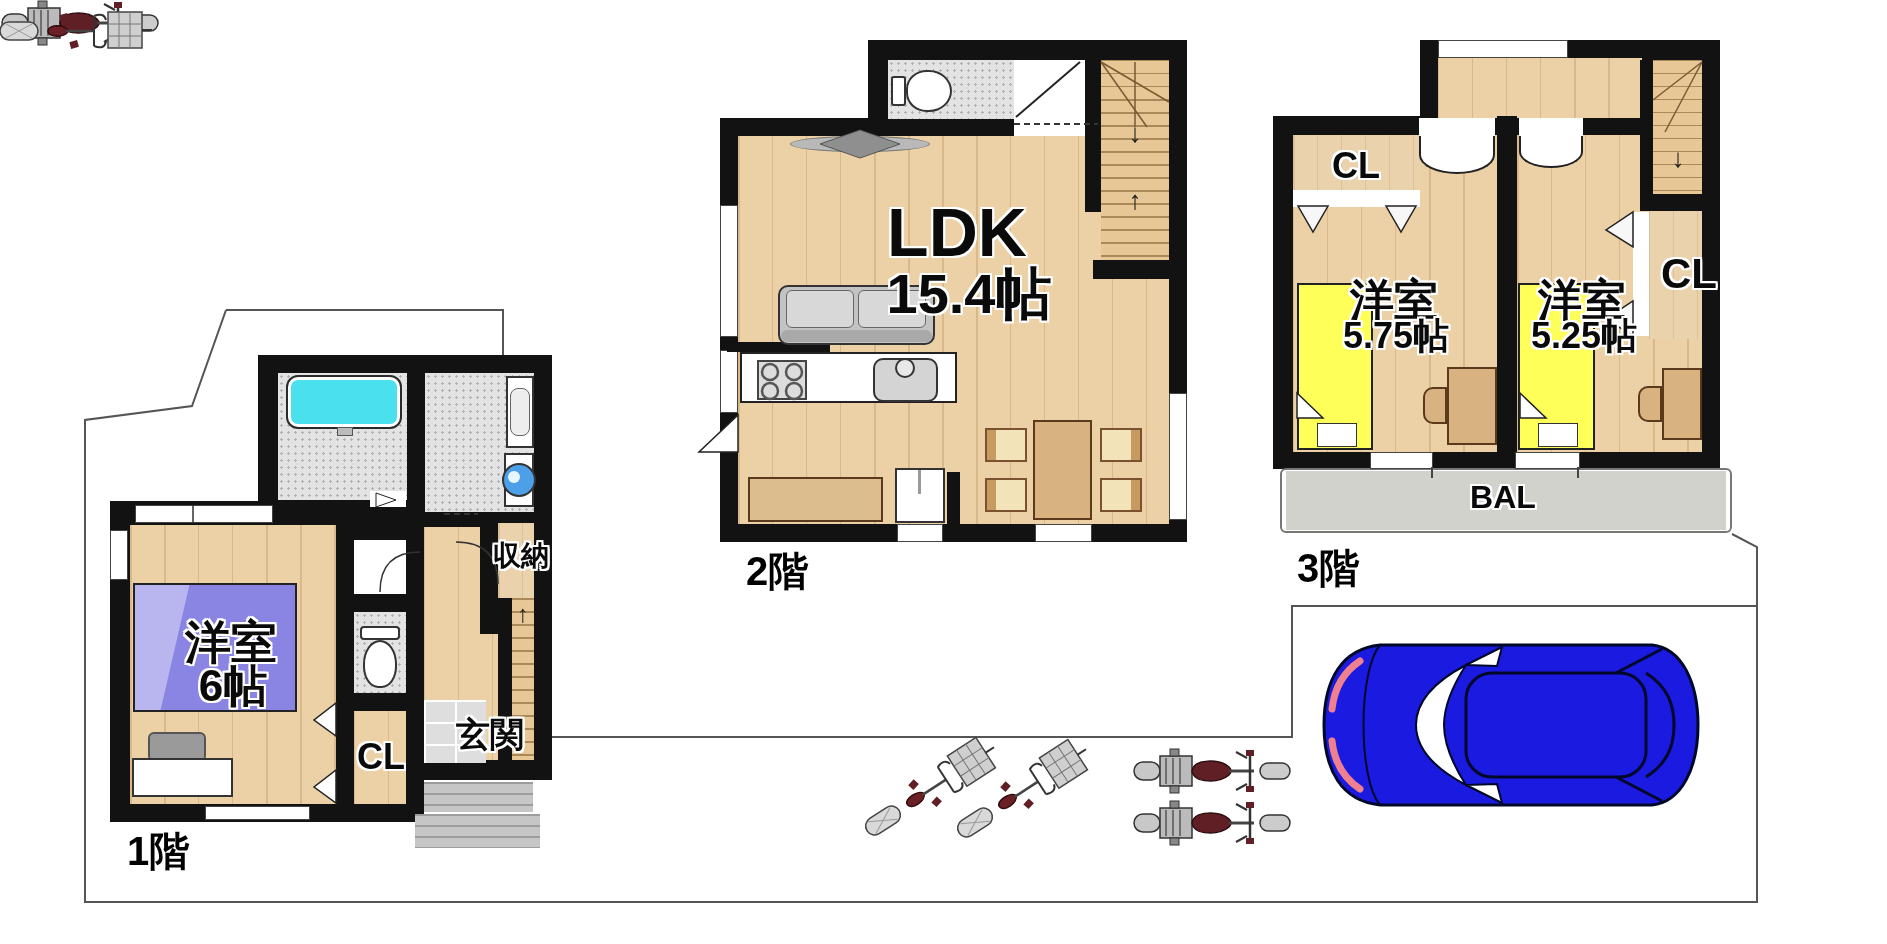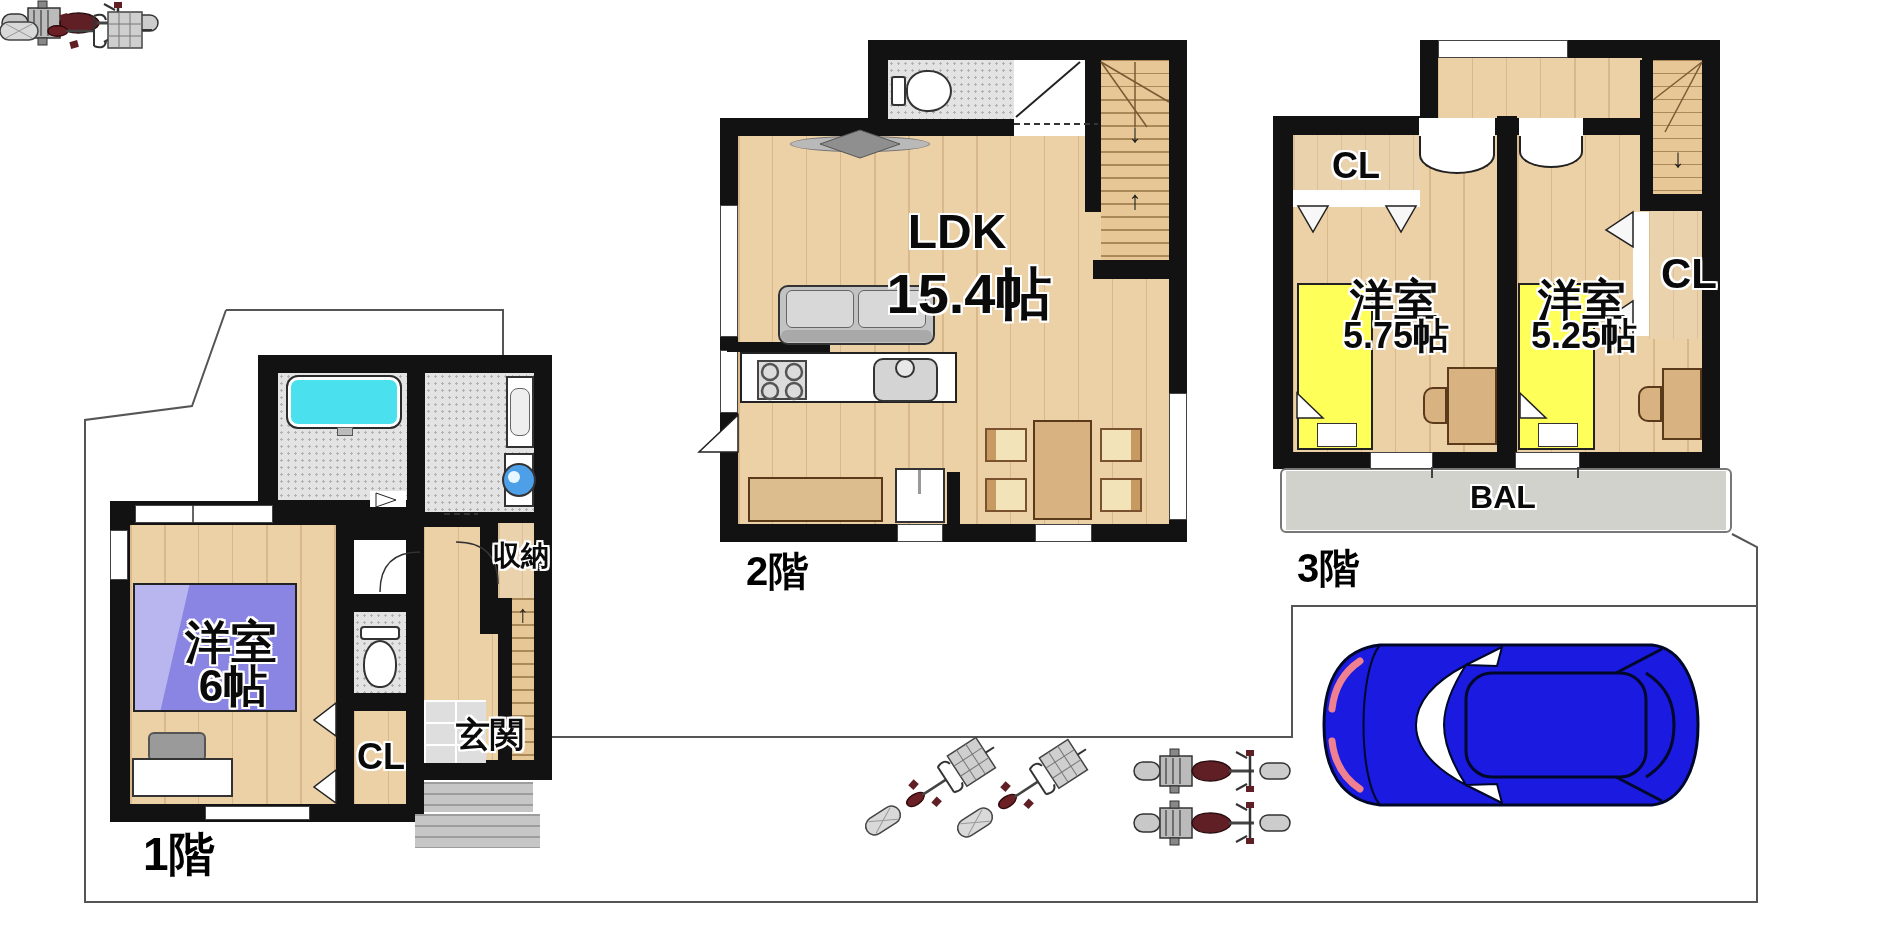--- a/index.html
+++ b/index.html
@@ -70,21 +70,21 @@
     <div class="abs z30" style="left:132px;top:758px;width:101px;height:39px;background:#fff;border:2px solid #333"></div>
     <div class="abs z30" style="left:360px;top:626px;width:40px;height:14px;background:#fff;border:2px solid #333;border-radius:4px"></div>
     <div class="abs z30" style="left:363px;top:640px;width:34px;height:48px;background:#fff;border:2px solid #333;border-radius:50% 50% 45% 45%"></div>
 
     <div class="lbl" style="left:231px;top:642px;font-size:46px">洋室</div>
     <div class="lbl" style="left:233px;top:686px;font-size:44px">6帖</div>
     <div class="lbl" style="left:381px;top:757px;font-size:36px">CL</div>
     <div class="lbl" style="left:490px;top:734px;font-size:34px">玄関</div>
     <div class="lbl" style="left:521px;top:556px;font-size:28px">収納</div>
     <div class="arrow" style="left:523px;top:614px;font-size:24px">↑</div>
-    <div class="flab" style="left:143px;top:831px;font-size:46px">1階</div>
+    <div class="flab" style="left:127px;top:831px;font-size:40px">1階</div>
   </div>
 
   <div>
     <div class="abs wall z10" style="left:720px;top:118px;width:467px;height:424px"></div>
     <div class="abs wall z10" style="left:868px;top:40px;width:319px;height:80px"></div>
     <div class="abs wood z20" style="left:738px;top:136px;width:431px;height:388px"></div>
     <div class="abs speck z20" style="left:888px;top:60px;width:126px;height:59px"></div>
     <div class="abs white z20" style="left:1014px;top:60px;width:71px;height:76px"></div>
     <div class="abs stairs z25" style="left:1101px;top:60px;width:68px;height:202px"></div>
     <div class="abs wall z30" style="left:1085px;top:60px;width:16px;height:152px"></div>
@@ -121,21 +121,21 @@
     <div class="abs z30" style="left:1100px;top:428px;width:42px;height:34px;background:#f2e3b8;border:2px solid #7a5230">
         <div class="abs" style="right:0;top:0;width:9px;height:100%;background:#c79a62"></div>
       </div>
     <div class="abs z30" style="left:1100px;top:478px;width:42px;height:34px;background:#f2e3b8;border:2px solid #7a5230">
         <div class="abs" style="right:0;top:0;width:9px;height:100%;background:#c79a62"></div>
       </div>
 
     <div class="abs z30" style="left:891px;top:76px;width:15px;height:30px;background:#fff;border:2px solid #333;border-radius:3px"></div>
     <div class="abs z30" style="left:906px;top:70px;width:46px;height:42px;background:#fff;border:2px solid #333;border-radius:45% 50% 50% 45%"></div>
 
-    <div class="lbl" style="left:957px;top:232px;font-size:48px">LDK</div>
+    <div class="lbl" style="left:957px;top:232px;font-size:68px">LDK</div>
     <div class="lbl" style="left:969px;top:294px;font-size:56px">15.4帖</div>
     <div class="arrow" style="left:1135px;top:133px;font-size:26px">↓</div>
     <div class="arrow" style="left:1135px;top:200px;font-size:26px">↑</div>
     <div class="flab" style="left:746px;top:551px;font-size:40px">2階</div>
   </div>
 
   <div>
     <div class="abs wall z10" style="left:1273px;top:116px;width:447px;height:353px"></div>
     <div class="abs wall z10" style="left:1420px;top:40px;width:300px;height:78px"></div>
     <div class="abs wood z20" style="left:1438px;top:58px;width:204px;height:60px"></div>

